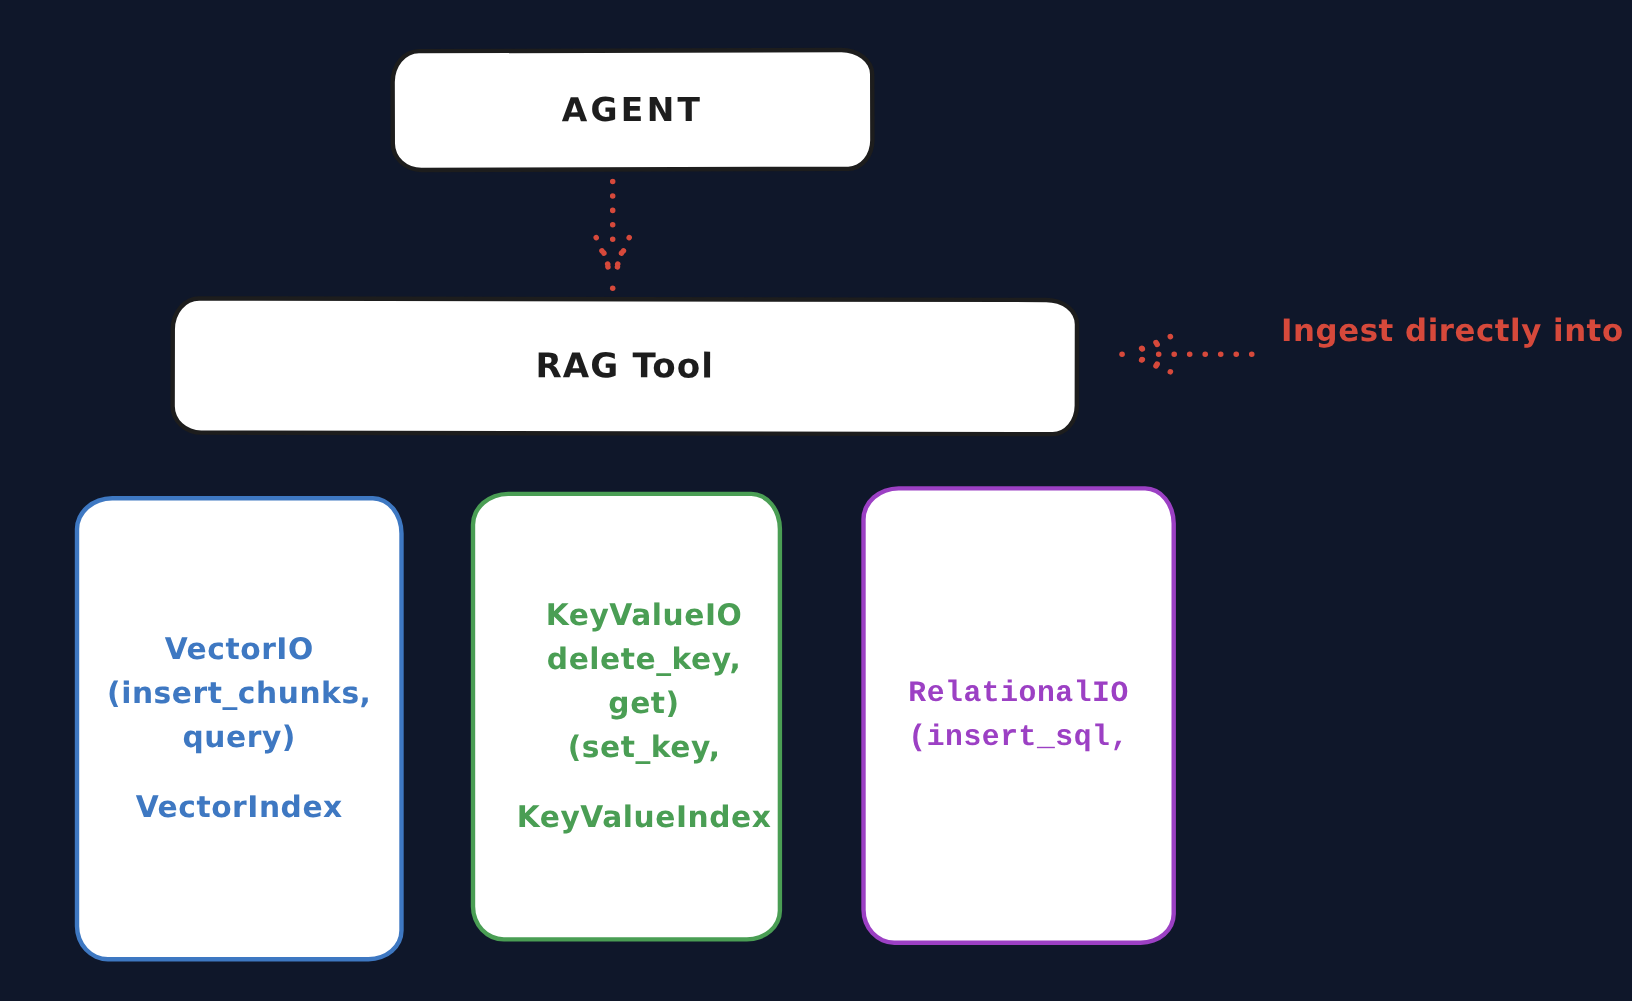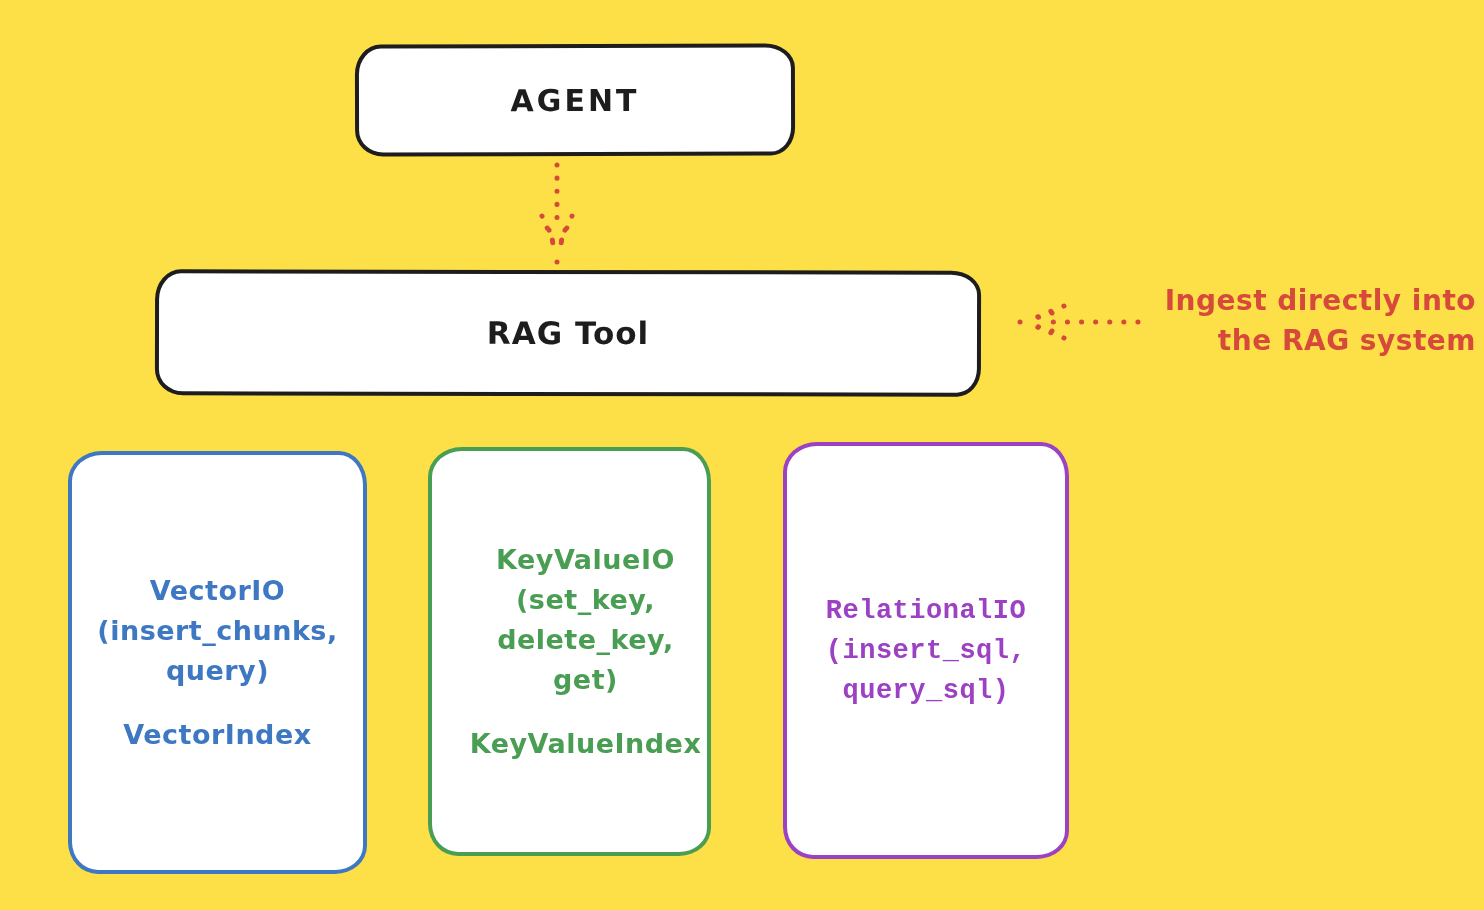--- a/index.html
+++ b/index.html
@@ -1,20 +1,20 @@
 <!DOCTYPE html>
 <html><head>
 <meta charset="utf-8">
 <style>
   html, body { margin: 0; padding: 0; background: #ffffff; }
   .canvas {
     position: relative;
     width: 1484px;
     height: 910px;
-    background: #fde047;
+    background: #0f172a;
     font-family: "DejaVu Sans", sans-serif;
     overflow: hidden;
   }
   .node {
     position: absolute;
     display: flex;
     align-items: center;
     justify-content: center;
     box-sizing: border-box;
     background: #ffffff;
@@ -96,36 +96,34 @@
       <path d="M52 6 L18 20"></path>
       <path d="M52 38 L18 24"></path>
       <path d="M40 13 L14 21"></path>
       <path d="M40 31 L14 23"></path>
       <path d="M8 22 L8.2 22"></path>
     </svg>
   </div>
 
   <div class="annotation red" style="--c: #d6493b;">
     <div>Ingest directly into</div>
-    <div>the RAG system</div>
   </div>
 
   <div class="io-box io-vector" style="--c: #3e78c2;">
     <div>VectorIO</div>
     <div>(insert_chunks,</div>
     <div>query)</div>
     <div class="io-index">VectorIndex</div>
   </div>
 
   <div class="io-box io-keyvalue" style="--c: #4a9e54;">
     <div>KeyValueIO</div>
+    <div>delete_key, get)</div>
     <div>(set_key,</div>
-    <div>delete_key, get)</div>
     <div class="io-index">KeyValueIndex</div>
   </div>
 
   <div class="io-box io-relational" style="--c: #9c40c4;">
     <div>RelationalIO</div>
     <div>(insert_sql,</div>
-    <div>query_sql)</div>
   </div>
 
 </div>
 
 </body></html>

